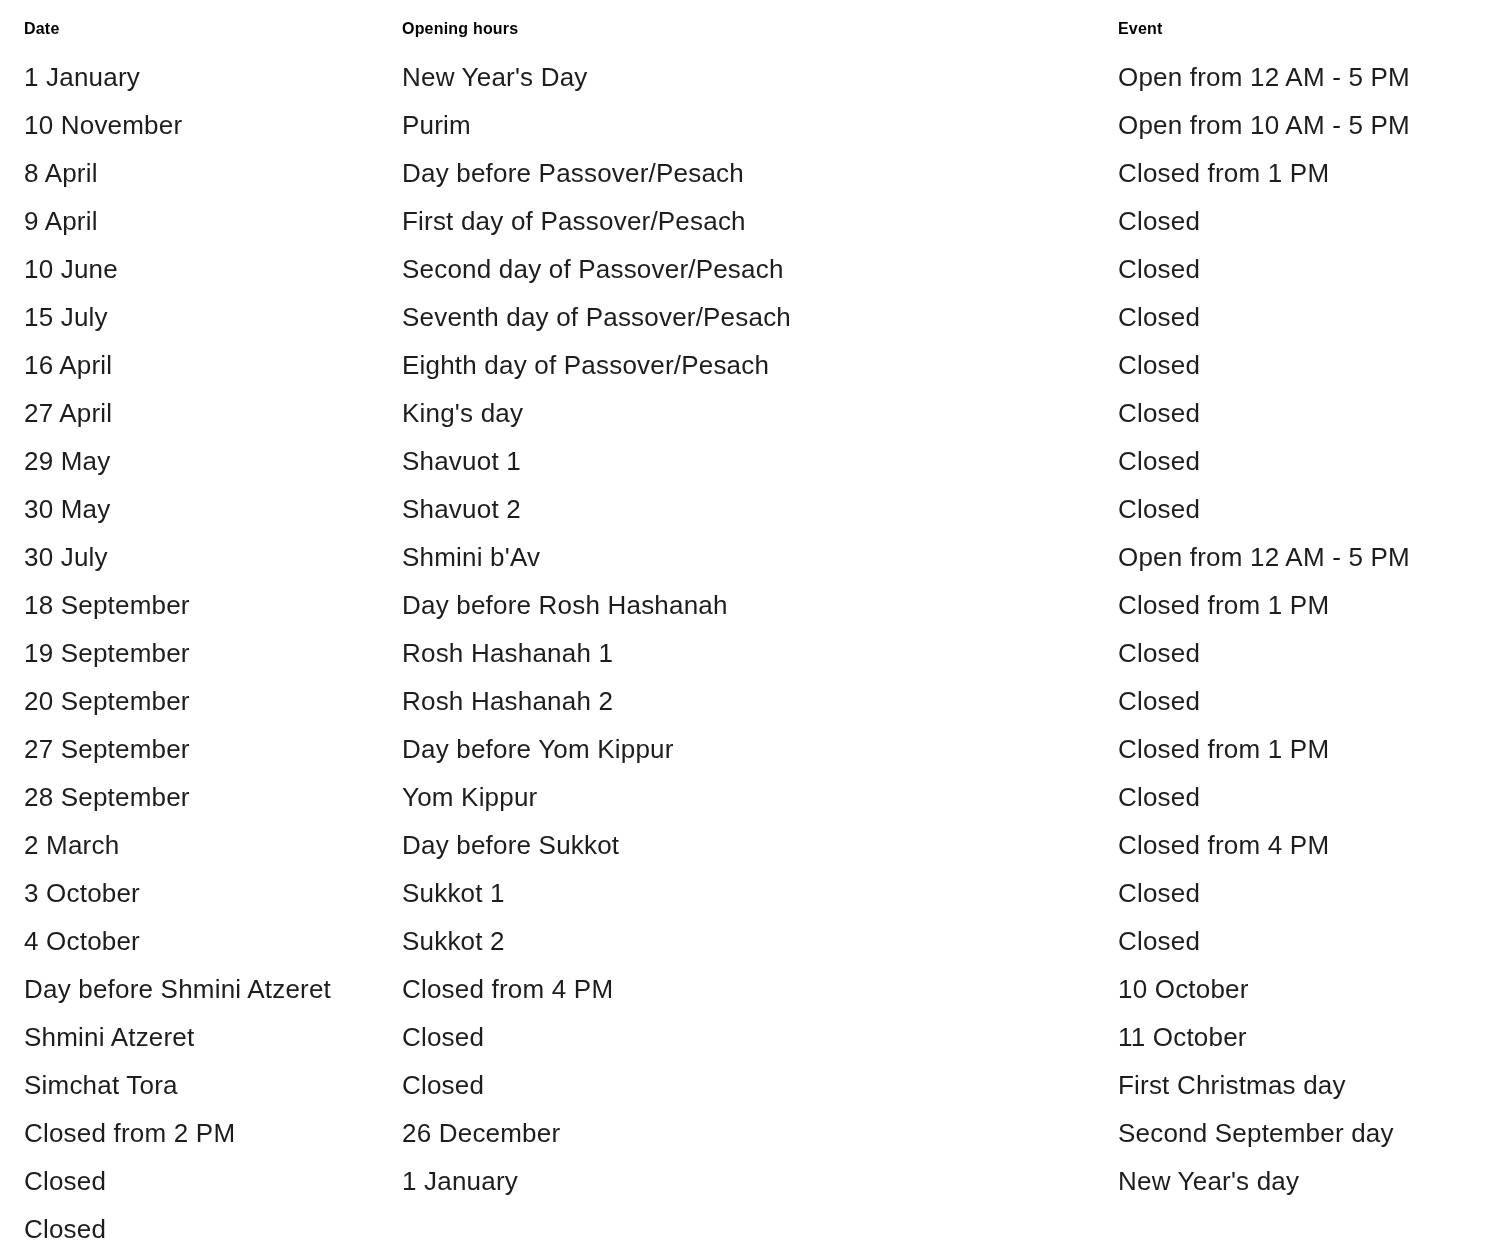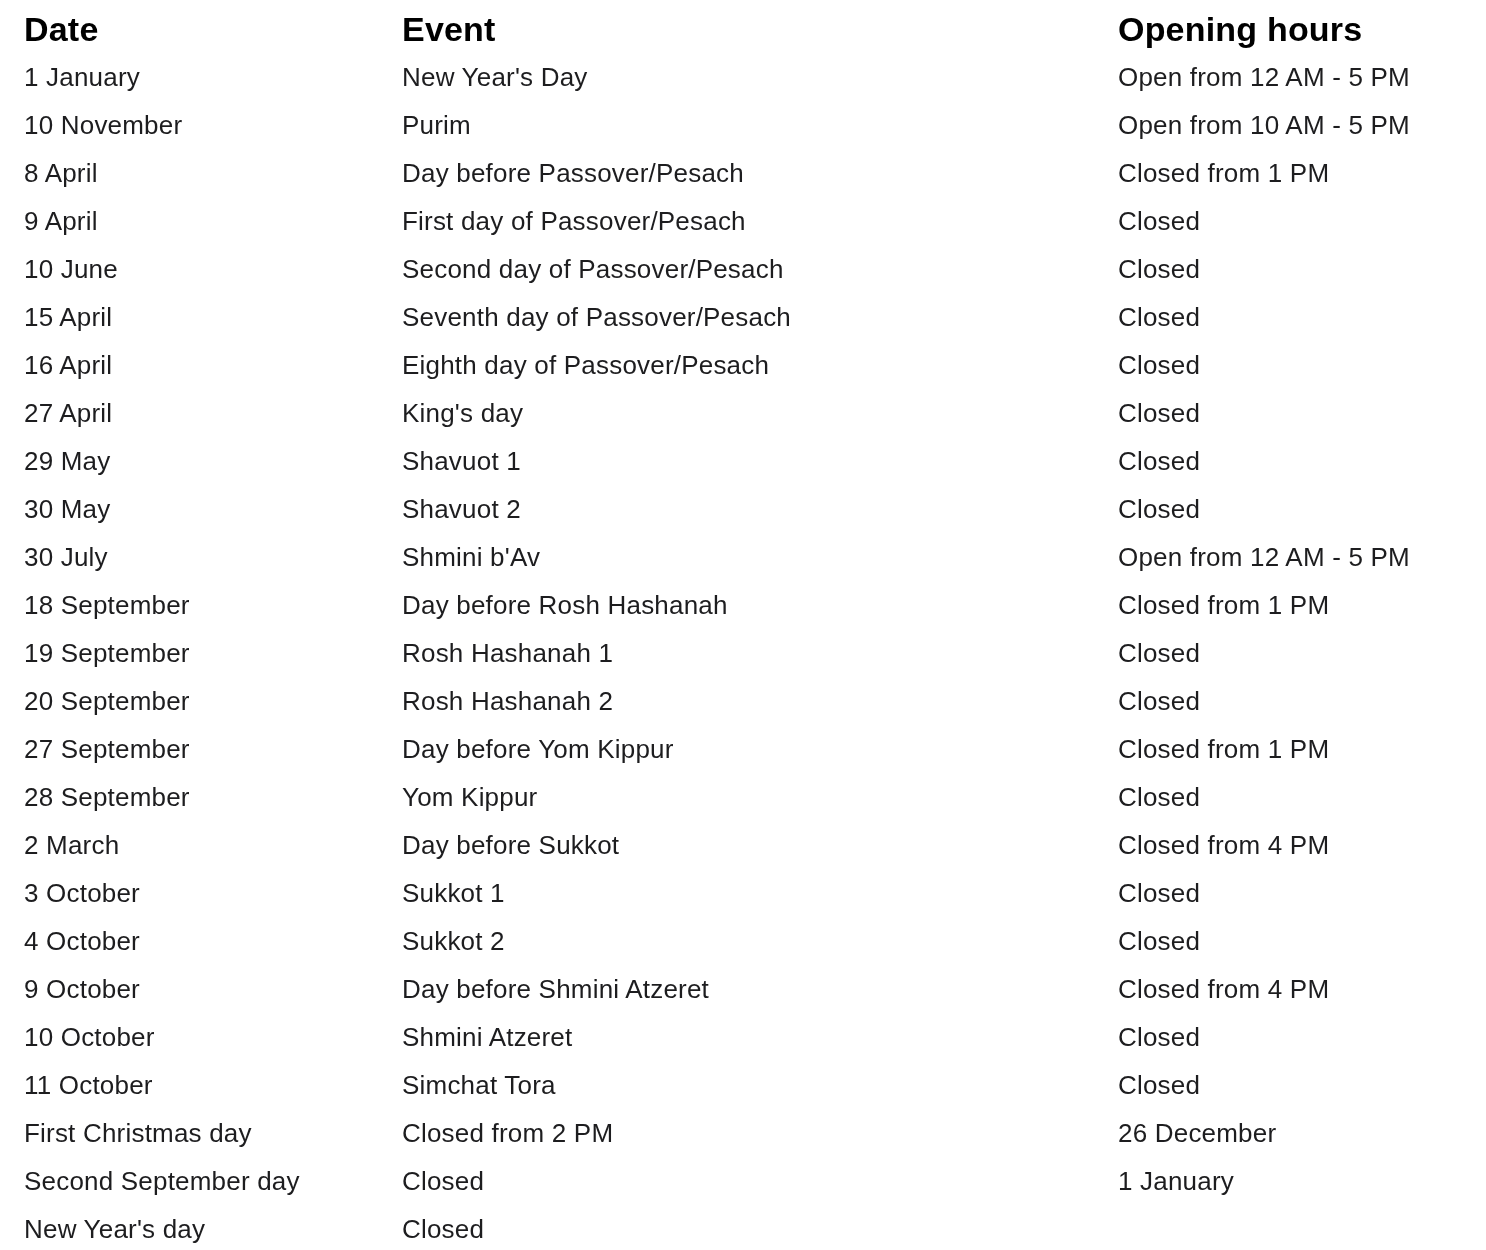--- a/index.html
+++ b/index.html
@@ -25,30 +25,30 @@
     line-height: 48px;
     font-size: 26px;
     font-weight: 400;
     letter-spacing: 0.2px;
     white-space: nowrap;
     overflow: hidden;
   }
   .header-cell {
     font-weight: 700;
     color: #000000;
-    font-size: 34px;
+    font-size: 16px;
   }
 </style>
 </head>
 <body>
 
 <div class="schedule-table">
   <div class="cell header-cell">Date</div>
+  <div class="cell header-cell">Opening hours</div>
   <div class="cell header-cell">Event</div>
-  <div class="cell header-cell">Opening hours</div>
 
   <div class="cell">1 January</div>
   <div class="cell">New Year's Day</div>
   <div class="cell">Open from 12 AM - 5 PM</div>
 
   <div class="cell">10 November</div>
   <div class="cell">Purim</div>
   <div class="cell">Open from 10 AM - 5 PM</div>
 
   <div class="cell">8 April</div>
@@ -56,21 +56,21 @@
   <div class="cell">Closed from 1 PM</div>
 
   <div class="cell">9 April</div>
   <div class="cell">First day of Passover/Pesach</div>
   <div class="cell">Closed</div>
 
   <div class="cell">10 June</div>
   <div class="cell">Second day of Passover/Pesach</div>
   <div class="cell">Closed</div>
 
-  <div class="cell">15 April</div>
+  <div class="cell">15 July</div>
   <div class="cell">Seventh day of Passover/Pesach</div>
   <div class="cell">Closed</div>
 
   <div class="cell">16 April</div>
   <div class="cell">Eighth day of Passover/Pesach</div>
   <div class="cell">Closed</div>
 
   <div class="cell">27 April</div>
   <div class="cell">King's day</div>
   <div class="cell">Closed</div>
@@ -112,21 +112,20 @@
   <div class="cell">Closed from 4 PM</div>
 
   <div class="cell">3 October</div>
   <div class="cell">Sukkot 1</div>
   <div class="cell">Closed</div>
 
   <div class="cell">4 October</div>
   <div class="cell">Sukkot 2</div>
   <div class="cell">Closed</div>
 
-  <div class="cell">9 October</div>
   <div class="cell">Day before Shmini Atzeret</div>
   <div class="cell">Closed from 4 PM</div>
 
   <div class="cell">10 October</div>
   <div class="cell">Shmini Atzeret</div>
   <div class="cell">Closed</div>
 
   <div class="cell">11 October</div>
   <div class="cell">Simchat Tora</div>
   <div class="cell">Closed</div>

